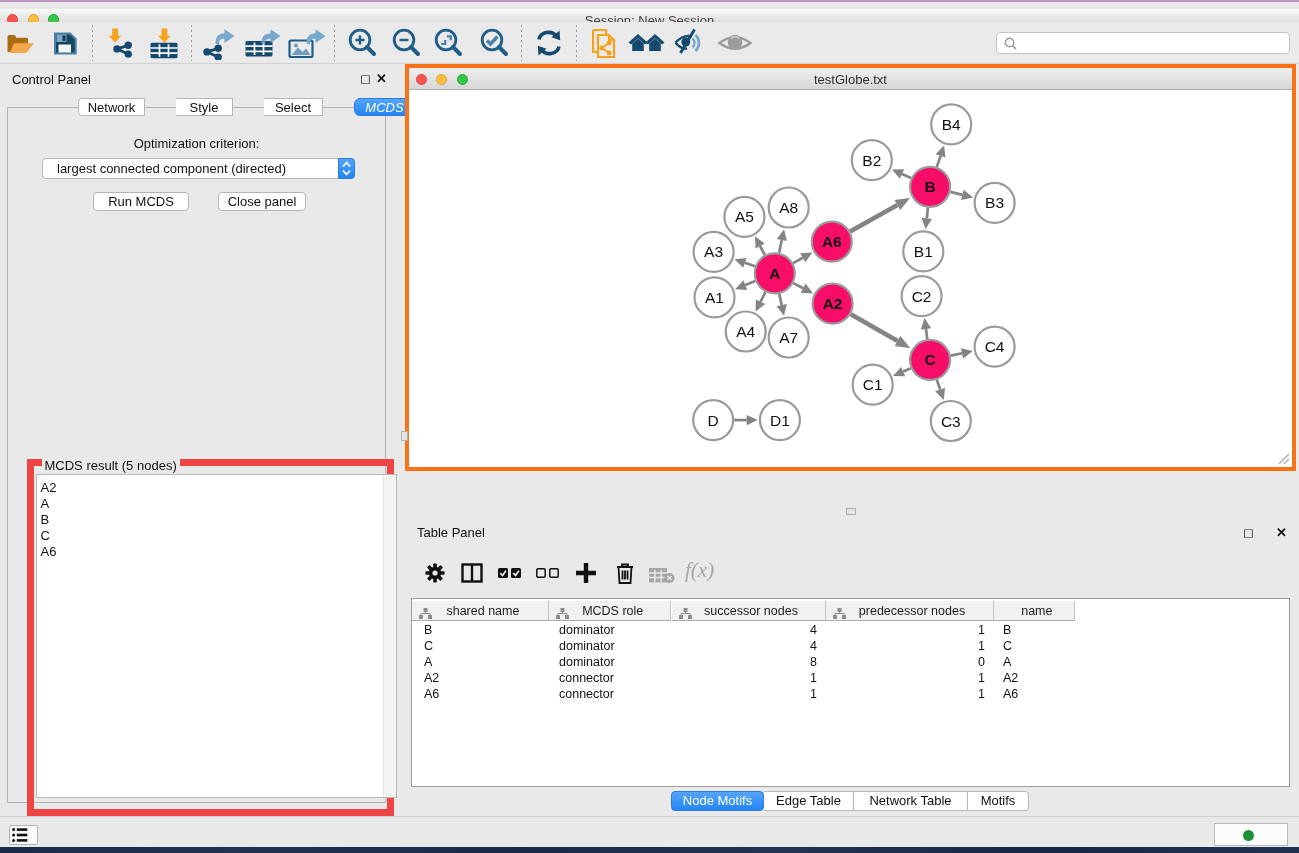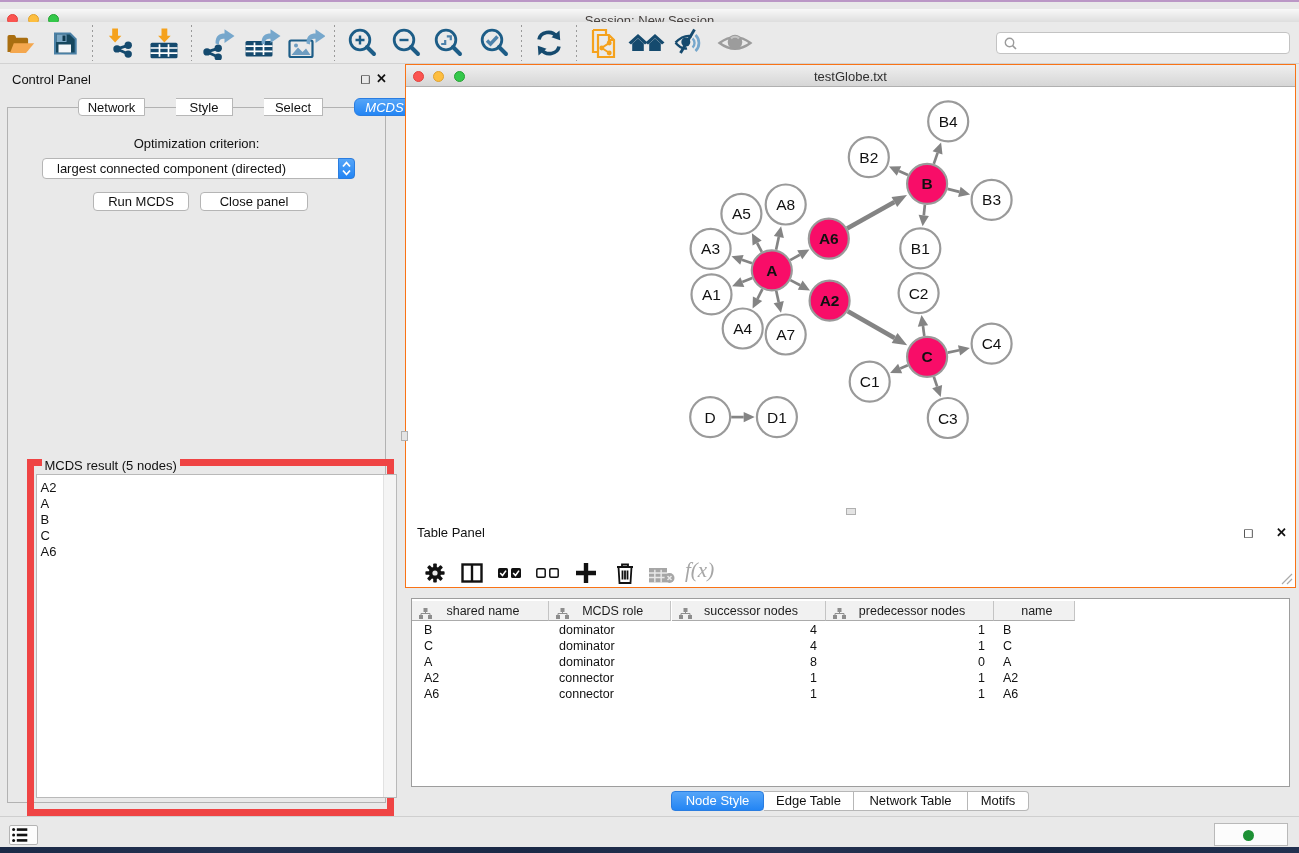--- a/index.html
+++ b/index.html
@@ -36,22 +36,22 @@
   border-radius:4px; font-size:13px; text-align:center; line-height:17px; color:#111; }
 #groupbox { position:absolute; left:14.5px; top:459px; width:367.5px; height:357px;
   border:7px solid #ef4444;margin-left:12px; }
 #grouplab { position:absolute; left:8px; top:-8px; background:#e9e9e9;
   padding:0 3px; font-size:13px; color:#111; }
 #listarea { position:absolute; left:2px; top:8px; width:361px; height:324px;
   background:#fff; border:1px solid #b9b9b9; }
 #listarea .item { position:absolute; left:4px; font-size:13px; color:#111; }
 #listscroll { position:absolute; right:0; top:0; width:13px; height:100%;
   background:#f4f4f4; border-left:1px solid #e2e2e2; }
-#netwin { position:absolute; left:405px; top:64px; width:891px; height:524px;
-  border:1px solid #f97316; background:#fff; }
+#netwin { position:absolute; left:405px; top:64px; width:891px; height:407px;
+  border:4px solid #f97316; background:#fff; }
 #nettitle { position:absolute; left:0; top:0; width:100%; height:22px;
   background:linear-gradient(#efefef,#d6d6d6); border-bottom:1px solid #b0b0b0; }
 #nettitle .title { position:absolute; width:100%; text-align:center; top:4px;
   font-size:13px; color:#303030; }
 .graph { position:absolute; left:0px; top:23px; }
 #tblbox { position:absolute; left:411px; top:598px; width:879px; height:189px;
   background:#fff; border:1px solid #9d9d9d; }
 .hcell { position:absolute; top:600.5px; height:20.5px; background:#f1f1f1;
   border-right:1px solid #c4c4c4; border-bottom:1px solid #ababab; }
 .hlab { position:absolute; left:3px; width:100%; text-align:center; top:3px;
@@ -236,21 +236,21 @@
     <span class="tab" style="width:59px">Select</span>
     <span class="tab sel last" style="width:61px">MCDS</span>
 </div>
 <div class="t13" style="left:0px;top:136px;width:393px;text-align:center">Optimization criterion:</div>
 <div id="combo">largest connected component (directed)
   <div class="spin"><svg width="15" height="19" viewBox="0 0 15 19">
         <path d="M4 7.5 L7.5 3.5 L11 7.5 M4 11.5 L7.5 15.5 L11 11.5" stroke="#fff" stroke-width="1.8" fill="none"></path>
       </svg></div>
 </div>
 <div class="btn" style="left:93px;top:192px;width:96px">Run MCDS</div>
-<div class="btn" style="left:200px;top:192px;width:108px">Close panel</div>
+<div class="btn" style="left:218px;top:192px;width:88px">Close panel</div>
 <div id="groupbox">
   <div id="grouplab">MCDS result (5 nodes)</div>
   <div id="listarea">
     <div id="listscroll"></div>
     <div class="item" style="top:5px">A2</div>
     <div class="item" style="top:21px">A</div>
     <div class="item" style="top:37px">B</div>
     <div class="item" style="top:53px">C</div>
     <div class="item" style="top:69px">A6</div>
   </div>
@@ -486,21 +486,21 @@
     <span style="left:1003px">A2</span>
   </div>
 <div class="trow" style="top:685.5px">
     <span style="left:424px">A6</span>
     <span style="left:559px">connector</span>
     <span style="left:672px;width:145px;text-align:right">1</span>
     <span style="left:825px;width:160px;text-align:right">1</span>
     <span style="left:1003px">A6</span>
   </div>
 <div style="position:absolute;left:671px;top:791px;display:flex">
-  <span class="btab sel first" style="width:93px">Node Style</span>
+  <span class="btab sel first" style="width:93px">Node Motifs</span>
     <span class="btab" style="width:90px">Edge Table</span>
     <span class="btab" style="width:114px">Network Table</span>
     <span class="btab last" style="width:61px">Motifs</span>
 </div>
 <div id="statusbar">
   <div style="position:absolute;left:9px;top:8px;width:29px;height:20px;background:#fcfcfc;border:1px solid #b4b4b4;border-radius:2px"><svg width="20" height="18" viewBox="0 0 20 18">
         <g fill="#111">
           <circle cx="3.6" cy="3.6" r="1.5"></circle>
           <circle cx="3.6" cy="9" r="1.5"></circle>
           <circle cx="3.6" cy="14.4" r="1.5"></circle>

